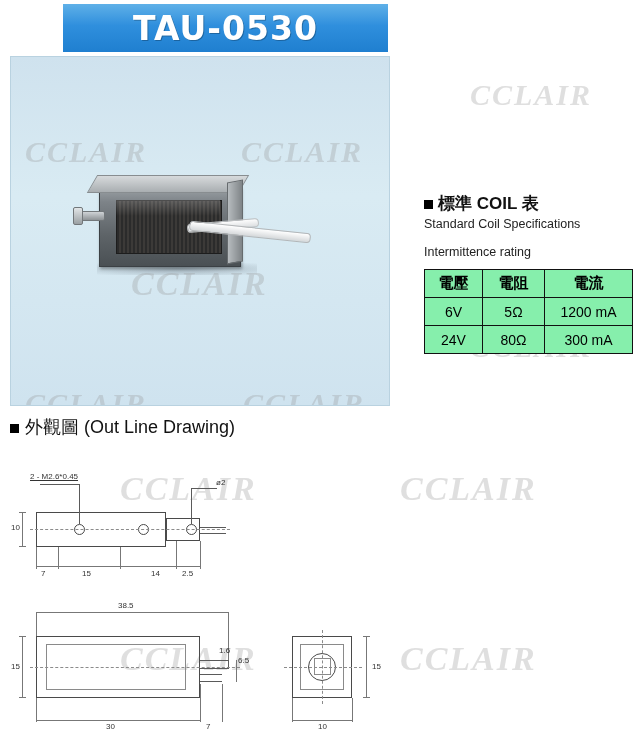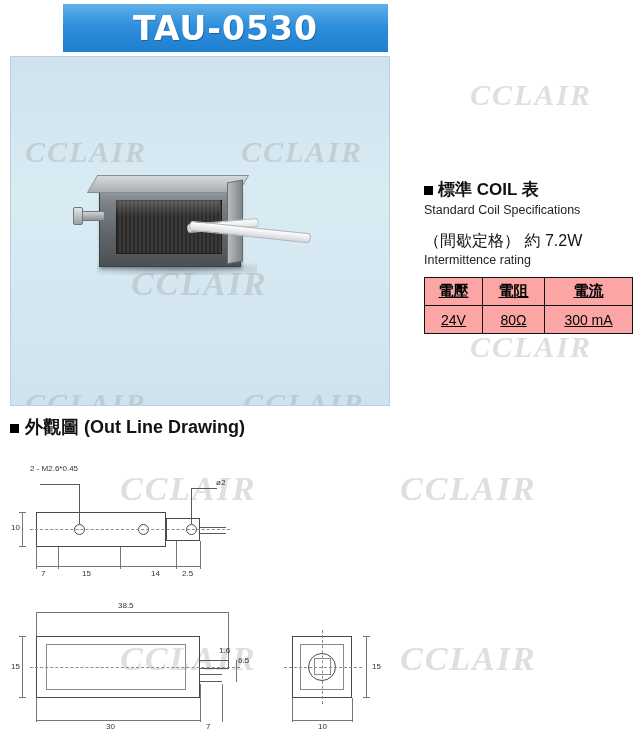--- a/index.html
+++ b/index.html
@@ -170,21 +170,21 @@
     letter-spacing: 2px;
     pointer-events: none;
     white-space: nowrap;
     user-select: none;
   }
 
   
   .spec-col {
     position: absolute;
     left: 424px;
-    top: 178px;
+    top: 192px;
     width: 210px;
   }
   .spec-head {
     font-size: 17px;
     font-weight: bold;
     color: #111;
     margin-bottom: 2px;
   }
   .spec-head .sq {
     display: inline-block;
@@ -215,38 +215,37 @@
     width: 208px;
     table-layout: fixed;
   }
   table.coil th, table.coil td {
     border: 1px solid #111;
     text-align: center;
     font-size: 14px;
     height: 27px;
     padding: 0;
     color: #000;
-    background: #fca5a5;
-    text-decoration: underline;
+    background: #86efac;
   }
   table.coil th {
     font-weight: bold;
     font-size: 15px;
   }
   table.coil col.c1 { width: 58px; }
   table.coil col.c2 { width: 62px; }
   table.coil col.c3 { width: 88px; }
 
   
   .outline-title {
     position: absolute;
     left: 10px;
     top: 415px;
     font-size: 18px;
-    font-weight: bold;
+    font-weight: normal;
     color: #111;
   }
   .outline-title .sq {
     display: inline-block;
     width: 9px;
     height: 9px;
     background: #000;
     margin-right: 6px;
     vertical-align: middle;
   }
@@ -337,38 +336,42 @@
   <div class="wm" style="left:120px; top:470px; font-size:34px;">CCLAIR</div>
   <div class="wm" style="left:400px; top:470px; font-size:34px;">CCLAIR</div>
   <div class="wm" style="left:120px; top:640px; font-size:34px;">CCLAIR</div>
   <div class="wm" style="left:400px; top:640px; font-size:34px;">CCLAIR</div>
 
   <div class="spec-col">
     <div class="spec-head">
       <span class="sq"></span><span>標準 COIL 表</span>
     </div>
     <div class="spec-sub">Standard Coil Specifications</div>
-    <div class="spec-rating">（間歇定格） 約 7.2W</div>
     <div class="spec-rating-sub">Intermittence rating</div>
 
     <table class="coil">
       <colgroup>
           <col class="c1">
           <col class="c2">
           <col class="c3">
         </colgroup>
       <thead>
         <tr>
           <th>電壓</th>
           <th>電阻</th>
           <th>電流</th>
         </tr>
       </thead>
       <tbody>
         <tr>
+          <td>6V</td>
+          <td>5Ω</td>
+          <td>1200 mA</td>
+        </tr>
+        <tr>
           <td>24V</td>
           <td>80Ω</td>
           <td>300 mA</td>
         </tr>
       </tbody>
     </table>
   </div>
 
   <div class="outline-title">
     <span class="sq"></span><span>外觀圖 (Out Line Drawing)</span>
@@ -383,21 +386,21 @@
     <div class="circ" style="left:176px; top:76px; width:11px; height:11px;"></div>
     <div class="circ" style="left:64px; top:76px; width:11px; height:11px;"></div>
     <div class="circ" style="left:128px; top:76px; width:11px; height:11px;"></div>
     <div class="dash-h" style="left:20px; top:81px; width:200px;"></div>
 
     <div class="ln ln-v" style="left:69px; top:36px; height:40px;"></div>
     <div class="ln ln-h" style="left:30px; top:36px; width:40px;"></div>
     <div class="ln ln-v" style="left:181px; top:40px; height:36px;"></div>
     <div class="ln ln-h" style="left:181px; top:40px; width:26px;"></div>
 
-    <div class="dwg-label" style="left:20px; top:16px;">2 - M2.6*0.45</div>
+    <div class="dwg-label" style="left:20px; top:24px;text-decoration:underline;">2 - M2.6*0.45</div>
     <div class="dwg-label" style="left:206px; top:30px;">ø2</div>
 
     <div class="dim" style="left:12px; top:64px; width:1px; height:35px;"></div>
     <div class="dim" style="left:9px; top:64px; width:7px; height:1px;"></div>
     <div class="dim" style="left:9px; top:98px; width:7px; height:1px;"></div>
     <div class="dwg-label" style="left:1px; top:75px;">10</div>
 
     <div class="dim" style="left:26px; top:118px; width:164px; height:1px;"></div>
     <div class="dim" style="left:26px; top:99px; width:1px; height:22px;"></div>
     <div class="dim" style="left:48px; top:99px; width:1px; height:22px;"></div>

